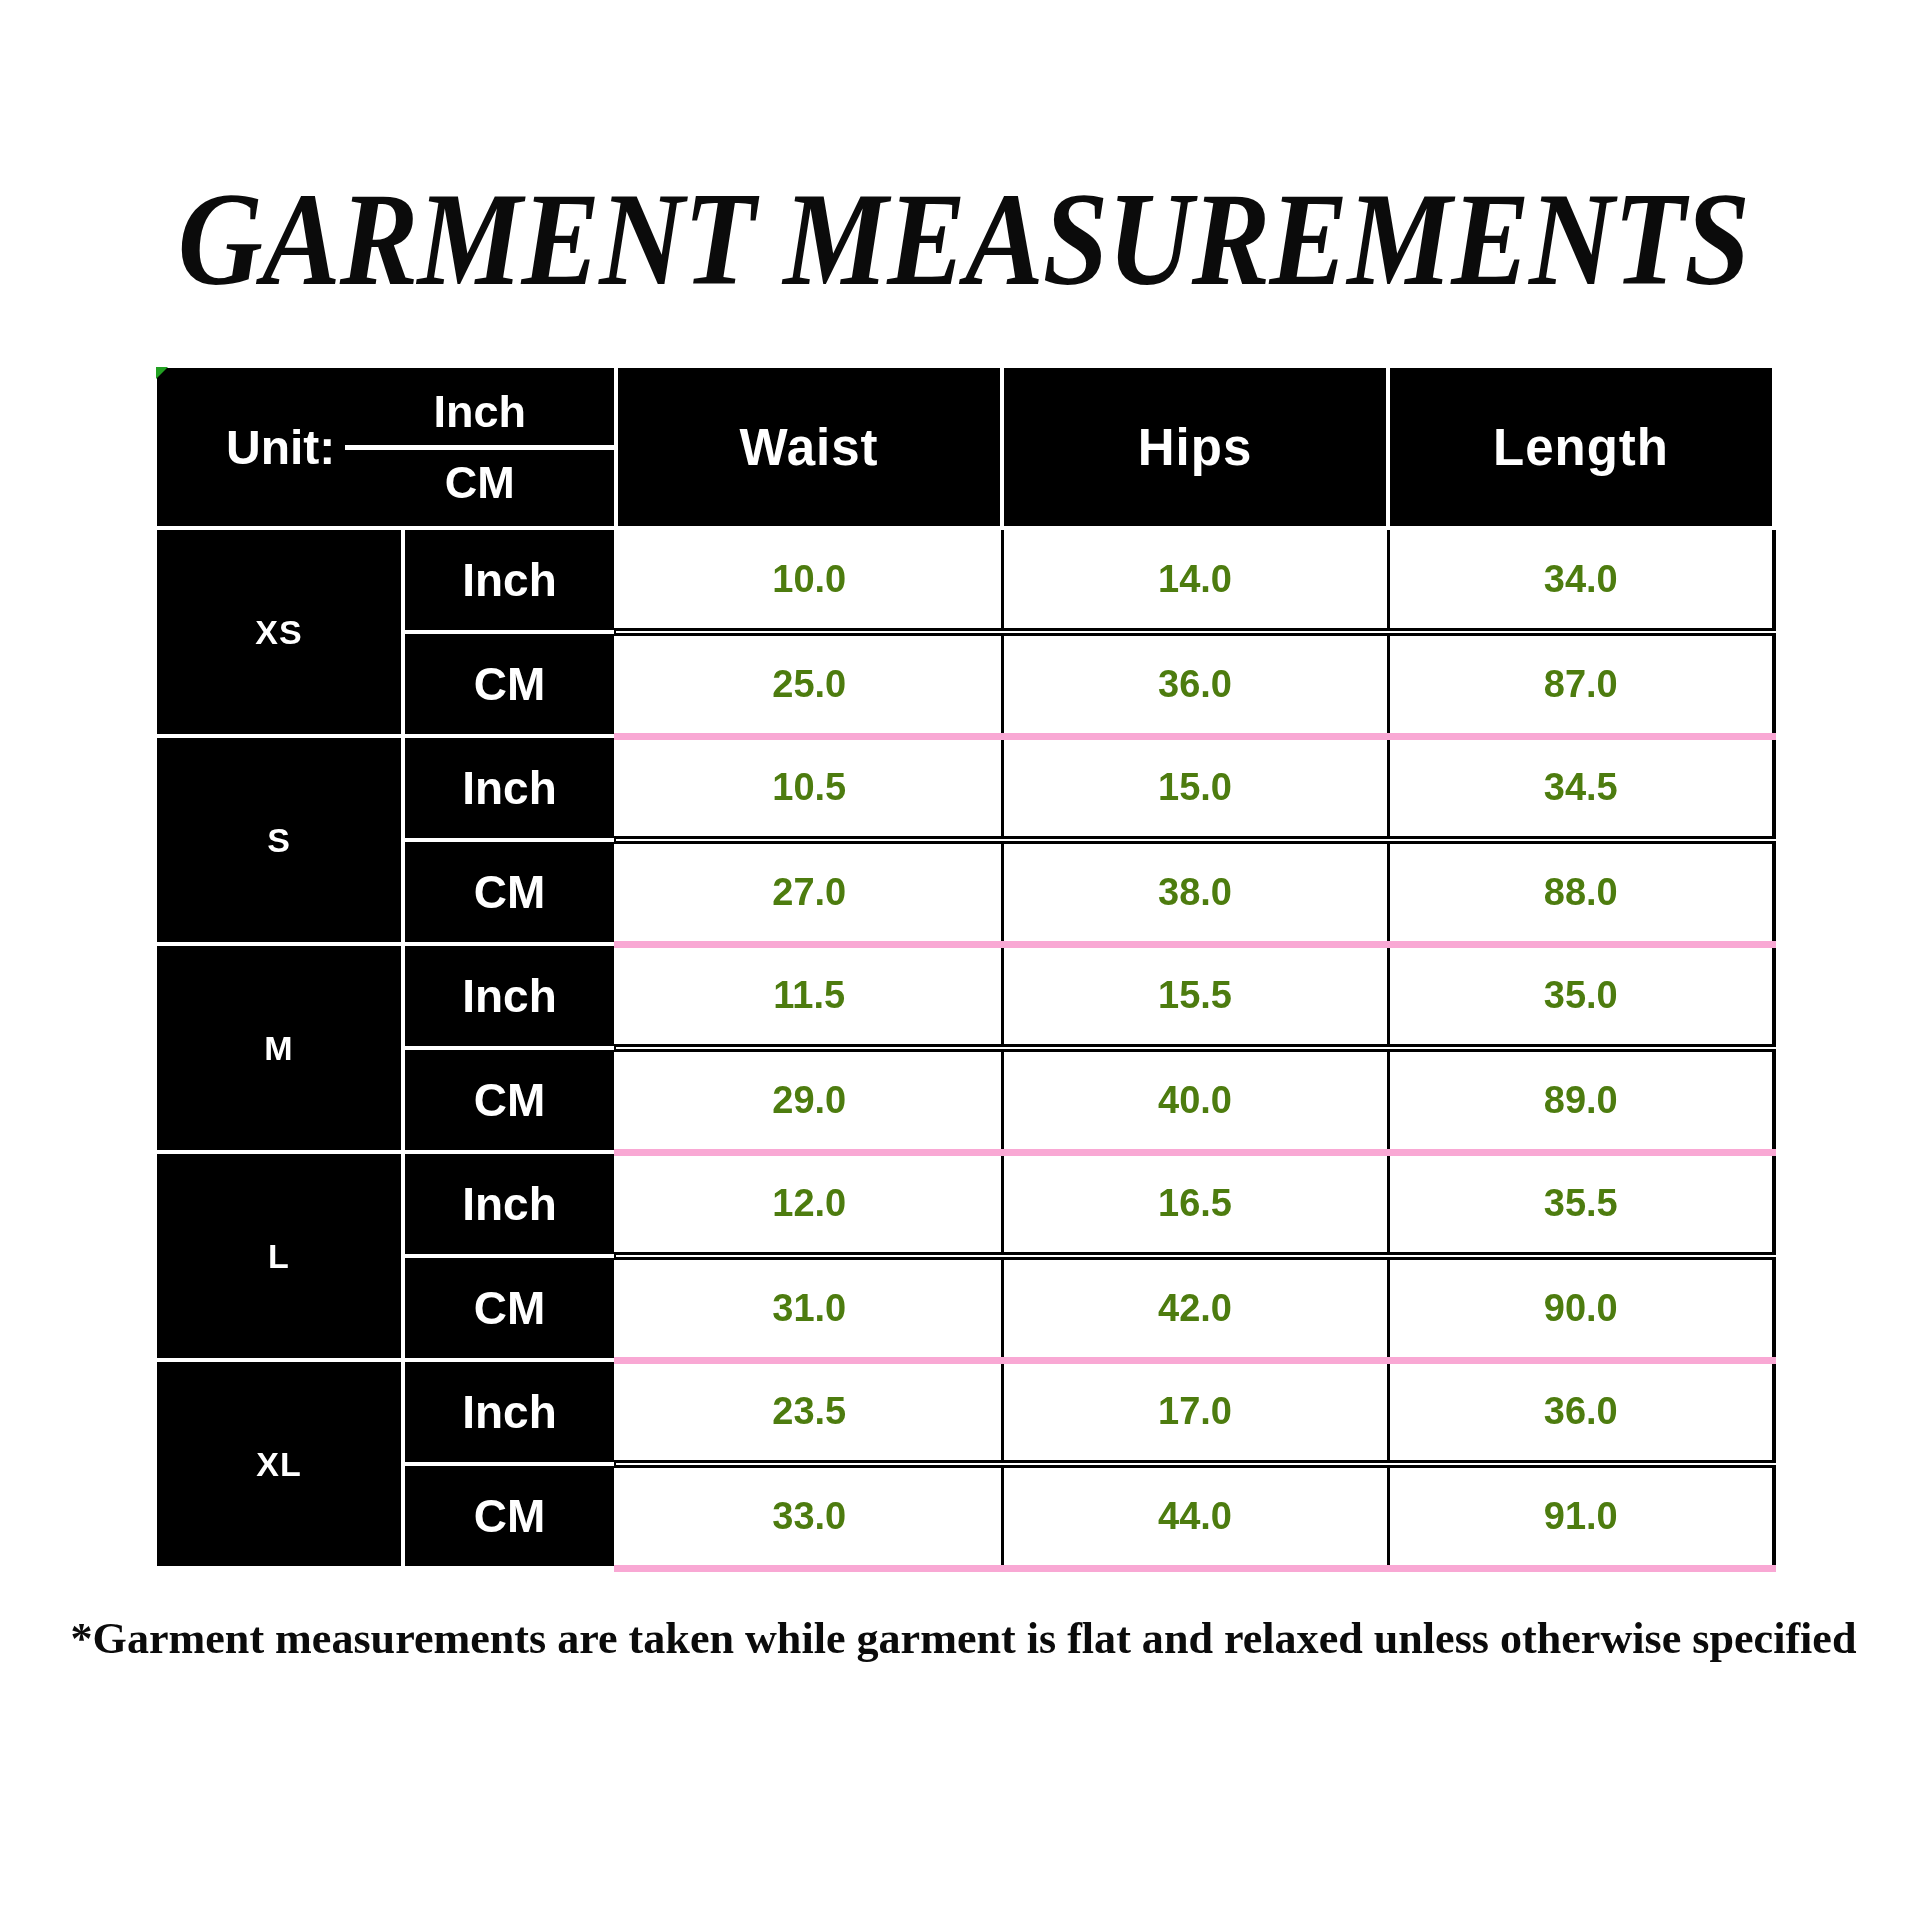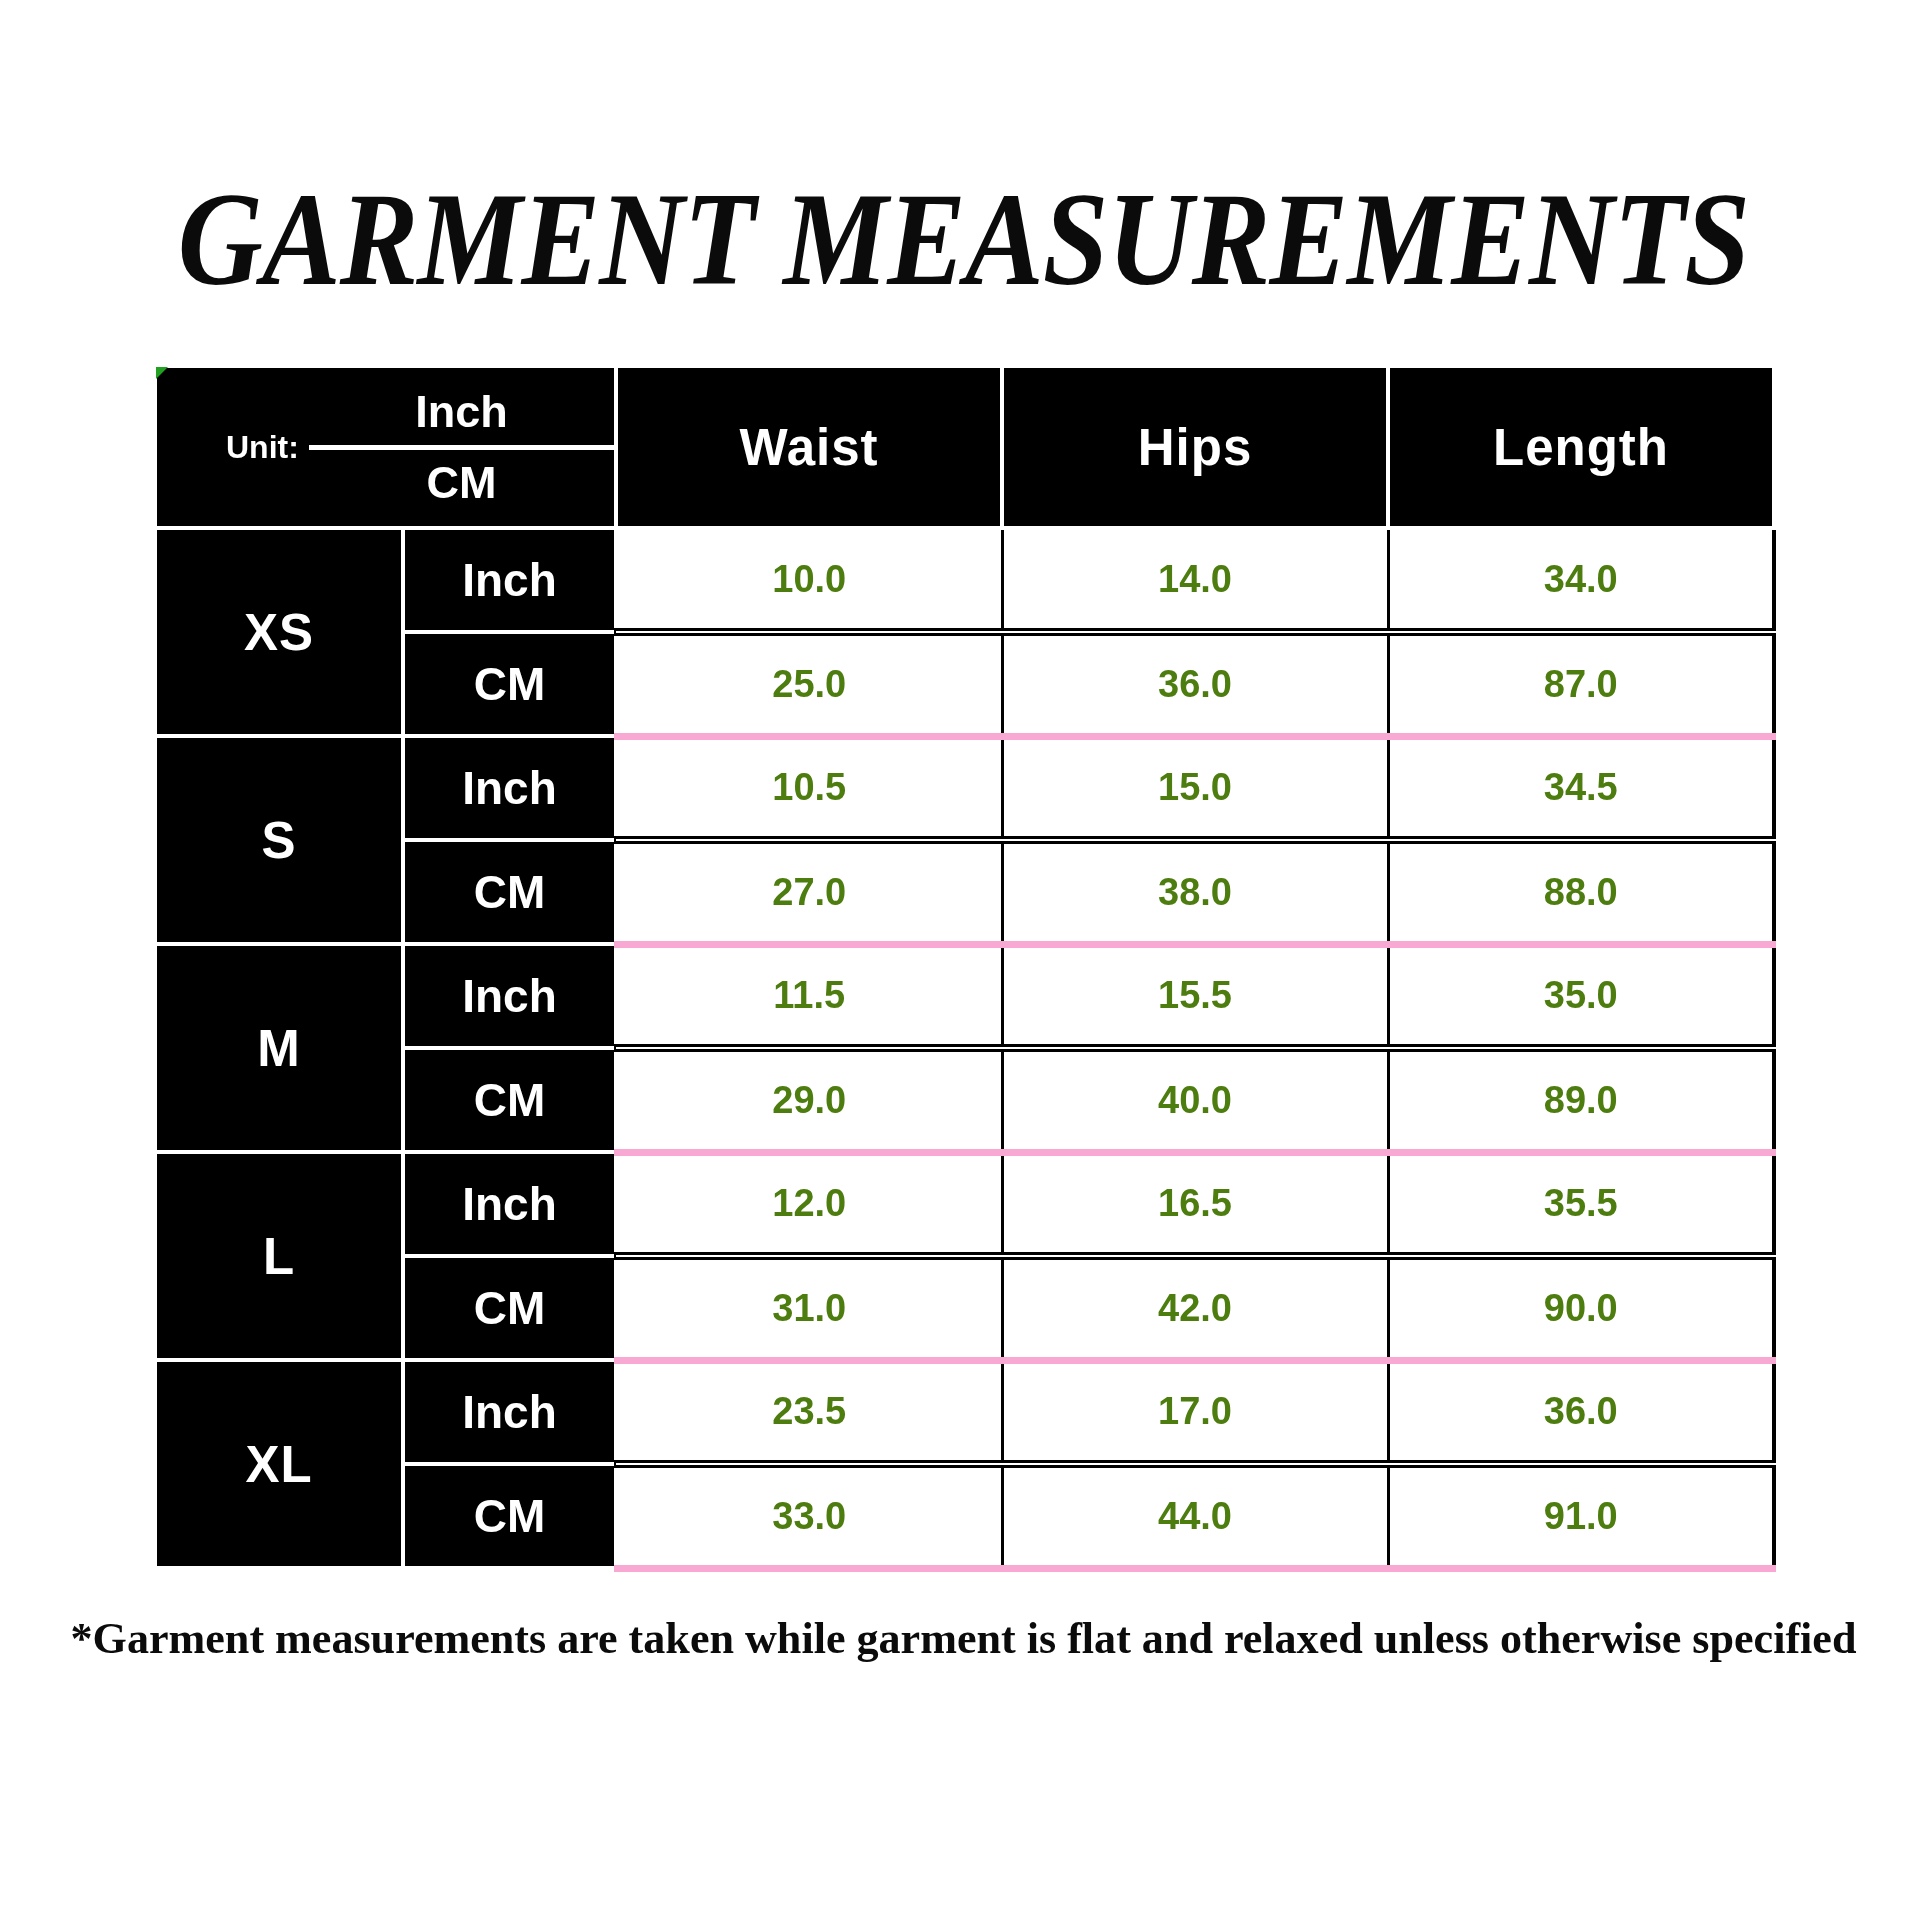--- a/index.html
+++ b/index.html
@@ -18,29 +18,29 @@
   
   .table-wrap{position:absolute;left:153px;top:364px;}
   table.size-chart{border-collapse:collapse;table-layout:fixed;}
   col.c-size{width:248px;} col.c-unit{width:213px;}
   col.c-waist{width:386px;} col.c-hips{width:386px;} col.c-length{width:386px;}
   tr.hdr{height:162px;}
   tr.row{height:104px;}
   td{text-align:center;vertical-align:middle;padding:0;}
   td.lbl{background:#000000;color:#ffffff;border:4px solid #ffffff;font-weight:bold;}
   td.col-hdr{font-size:51px;letter-spacing:1px;}
-  td.size{font-size:51px;letter-spacing:1px;}
+  td.size{font-size:34px;letter-spacing:1px;}
   td.unit{font-size:46px;}
   td.data{background:#ffffff;color:#4d7c0f;font-weight:bold;font-size:38px;border:3px solid #000000;}
   tr.mid td.data{border-bottom:8px double #000000;}
   tr.block-end td.data{border-bottom:7px solid #f9a8d4;}
   td.data.last{border-right:4px solid #000000;}
   
   .unit-inner{display:flex;align-items:center;width:100%;height:100%;padding-left:69px;box-sizing:border-box;}
-  .unit-word{font-weight:bold;font-size:32px;color:#ffffff;}
+  .unit-word{font-weight:bold;font-size:48px;color:#ffffff;}
   .fraction{flex:1;display:flex;flex-direction:column;align-items:stretch;margin-left:10px;}
   .frac-top{font-weight:bold;font-size:45px;color:#ffffff;text-align:center;padding-bottom:7px;border-bottom:5px solid #ffffff;}
   .frac-bottom{font-weight:bold;font-size:45px;color:#ffffff;text-align:center;padding-top:7px;}
   
   .green-corner{
     position:absolute;top:3px;left:3px;width:0;height:0;z-index:5;
     border-top:12px solid #22a022;border-right:12px solid transparent;
   }
   
   .footnote{

